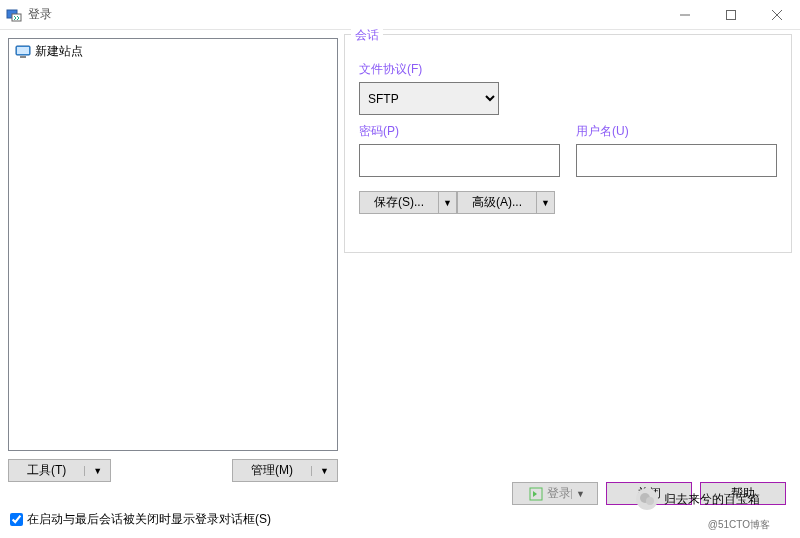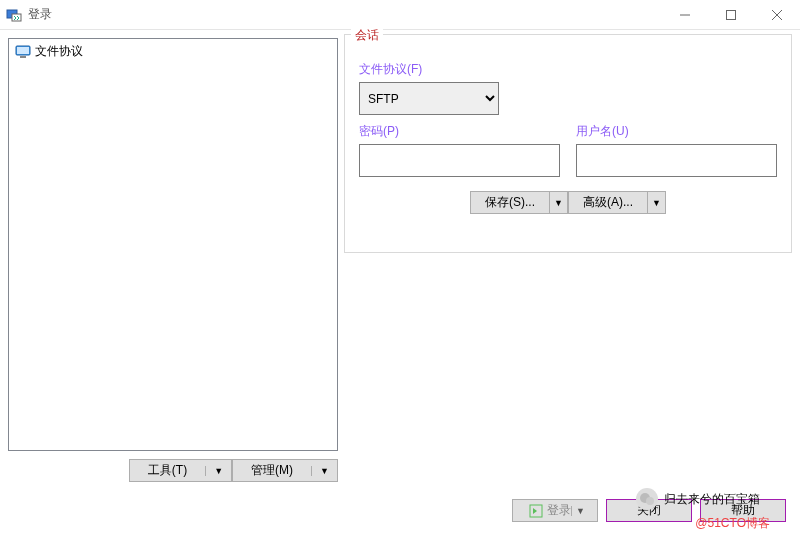--- a/index.html
+++ b/index.html
@@ -8,59 +8,59 @@
     .title-bar .app-icon { width: 16px; height: 16px; display: inline-block; margin-right: 6px; }
     .title-bar .title { flex: 1; color: #555; }
     .title-bar .win-controls { display: flex; height: 100%; }
     .title-bar .win-controls div { width: 46px; display: flex; align-items: center; justify-content: center; color: #666; cursor: pointer; }
 
     .dialog-body { display: flex; padding: 8px; gap: 6px; height: 460px; }
     .left-pane { width: 330px; display: flex; flex-direction: column; }
     .site-list { flex: 1; border: 1px solid #828790; background: #fff; padding: 2px; }
     .site-item { display: flex; align-items: center; padding: 2px 4px; gap: 4px; }
     .site-item .site-icon { width: 16px; height: 16px; display: inline-block; }
-    .left-bottom { display: flex; justify-content: flex-end; margin-top: 8px; }
+    .left-bottom { display: flex; justify-content: space-between; margin-top: 8px; }
     .combo-btn { display: inline-flex; align-items: center; height: 23px; border: 1px solid #adadad; background: #e1e1e1; cursor: pointer; }
     .combo-btn .lbl { padding: 0 18px; }
     .combo-btn .arrow { border-left: 1px solid #adadad; padding: 0 8px; font-size: 9px; }
 
     .right-pane { flex: 1; }
     .group-box { border: 1px solid #d9d9d9; padding: 18px 14px 38px 14px; position: relative; margin-top: -4px; }
-    .group-title { position: absolute; top: -8px; left: 6px; background: #fff; padding: 0 4px; color: #b91c1c; }
+    .group-title { position: absolute; top: -8px; left: 6px; background: #fff; padding: 0 4px; color: #8b5cf6; }
     .flabel { display: block; margin: 8px 0 4px 0; color: #8b5cf6; }
     .row { display: flex; gap: 16px; }
     .col { display: flex; flex-direction: column; }
     select, input[type=text], input[type=password] { height: 33px; border: 1px solid #7a7a7a; background: #fff; padding: 0 4px; }
     select { background: #efefef; width: 140px; }
     .host-col { flex: 1; }
     .port-col { width: 92px; }
     .spinner-wrap { display: flex; }
     .spinner-wrap input { width: 64px; text-align: right; }
     .spinner { width: 17px; display: flex; flex-direction: column; border: 1px solid #7a7a7a; border-left: none; }
     .spinner div { flex: 1; font-size: 7px; display: flex; align-items: center; justify-content: center; background: #e1e1e1; cursor: pointer; line-height: 1; }
     .spinner div:first-child { border-bottom: 1px solid #aaa; }
     .cred-col { flex: 1; }
-    .btn-row { display: flex; justify-content: center; margin-top: 14px; }
+    .btn-row { display: flex; justify-content: flex-start; margin-top: 14px; }
     .split-btn { display: inline-flex; height: 23px; border: 1px solid #adadad; background: #e1e1e1; cursor: pointer; }
     .split-btn .lbl { padding: 0 14px; display: flex; align-items: center; }
     .split-btn .arrow { width: 18px; border-left: 1px solid #adadad; display: flex; align-items: center; justify-content: center; font-size: 9px; }
 
     .footer { position: absolute; bottom: 0; left: 0; right: 0; padding: 6px 10px 10px 10px; }
     .footer-buttons { display: flex; justify-content: flex-end; gap: 8px; margin-bottom: 6px; padding-right: 4px; }
     .btn { width: 86px; height: 23px; border: 1px solid #a21caf; background: #e1e1e1; display: inline-flex; align-items: center; justify-content: center; cursor: pointer; color: #000; }
     .btn.login { width: 98px; color: #888; justify-content: flex-start; padding-left: 8px; gap: 4px; }
     .btn.login .login-ico { width: 14px; height: 14px; display:inline-block; }
     .btn.login-wrap { display:inline-flex; border:1px solid #adadad; background:#e1e1e1; height:23px; }
     .btn.login-wrap .arrow { width:18px; border-left:1px solid #adadad; display:flex; align-items:center; justify-content:center; font-size:9px; color:#555; }
     .checkbox-row { display: flex; align-items: center; gap: 4px; margin-top: 2px; }
     .checkbox-row input { width: 13px; height: 13px; }
 
     .watermark-brand { position: absolute; right: 40px; bottom: 28px; color: #000000; font-size: 13px; display:flex; align-items:center; gap:6px; pointer-events:none; }
     .watermark-brand .chat-ico { width:22px; height:22px; border-radius:50%; background:#ddd; display:inline-flex; align-items:center; justify-content:center; }
-    .watermark-credit { position: absolute; right: 30px; bottom: 6px; color: #ef4444; font-size: 12px; pointer-events:none; }
+    .watermark-credit { position: absolute; right: 30px; bottom: 6px; color: #737373; font-size: 10px; pointer-events:none; }
   </style>
 </head>
 <body>
 
 <div class="title-bar">
   <span class="app-icon">
     <svg width="16" height="16" viewBox="0 0 16 16">
       <rect x="1" y="3" width="10" height="8" fill="#3b7dd8" stroke="#2a5a9e"></rect>
       <rect x="6" y="7" width="9" height="7" fill="#fff" stroke="#666"></rect>
       <path d="M8 9 L10 11 L8 13 M11 9 L13 11 L11 13" stroke="#2a8" stroke-width="1" fill="none"></path>
@@ -92,21 +92,21 @@
   <div class="left-pane">
     <div class="site-list">
       <div class="site-item">
         <span class="site-icon">
           <svg width="16" height="16" viewBox="0 0 16 16">
             <rect x="1" y="2" width="14" height="9" rx="1" fill="#4aa3ef" stroke="#1c5ea3"></rect>
             <rect x="2" y="3" width="12" height="7" fill="#cfe8ff"></rect>
             <rect x="5" y="12" width="6" height="2" fill="#888"></rect>
           </svg>
         </span>
-        <span>文件协议</span>
+        <span>新建站点</span>
       </div>
     </div>
     <div class="left-bottom">
       <div class="combo-btn">
         <span class="lbl">工具(T)</span>
         <span class="arrow">▼</span>
       </div>
       <div class="combo-btn">
         <span class="lbl">管理(M)</span>
         <span class="arrow">▼</span>
@@ -163,20 +163,24 @@
       </span>
       <span class="arrow">▼</span>
     </div>
     <div class="btn">
         <span>关闭</span>
       </div>
     <div class="btn">
         <span>帮助</span>
       </div>
   </div>
+  <div class="checkbox-row">
+    <input type="checkbox" checked="" style="">
+    <label>在启动与最后会话被关闭时显示登录对话框(S)</label>
+  </div>
 </div>
 
 <div class="watermark-brand">
   <span class="chat-ico">
     <svg width="16" height="16" viewBox="0 0 16 16">
         <circle cx="6" cy="7" r="5" fill="#bbb"></circle>
         <circle cx="11" cy="10" r="4" fill="#ccc"></circle>
       </svg>
   </span>
   <span>归去来兮的百宝箱</span>

